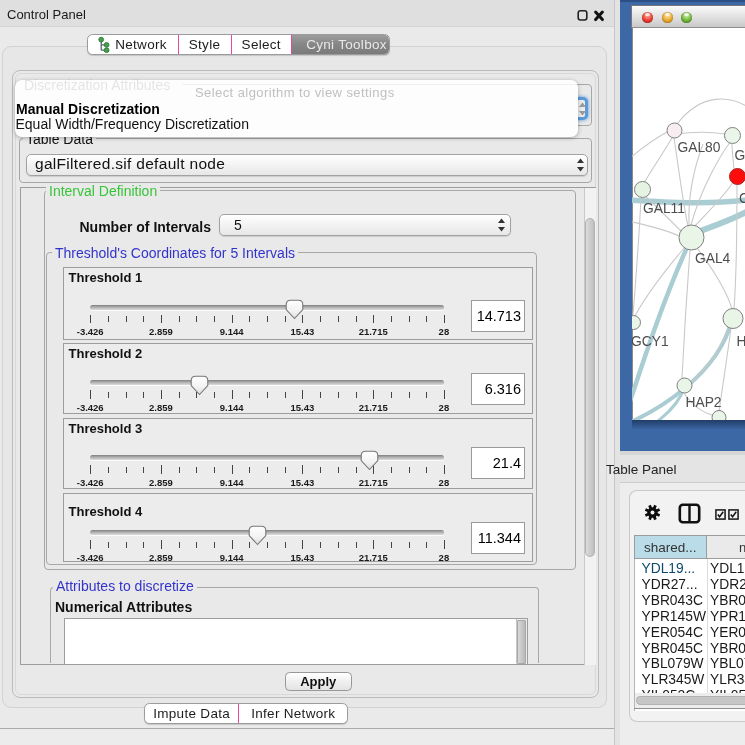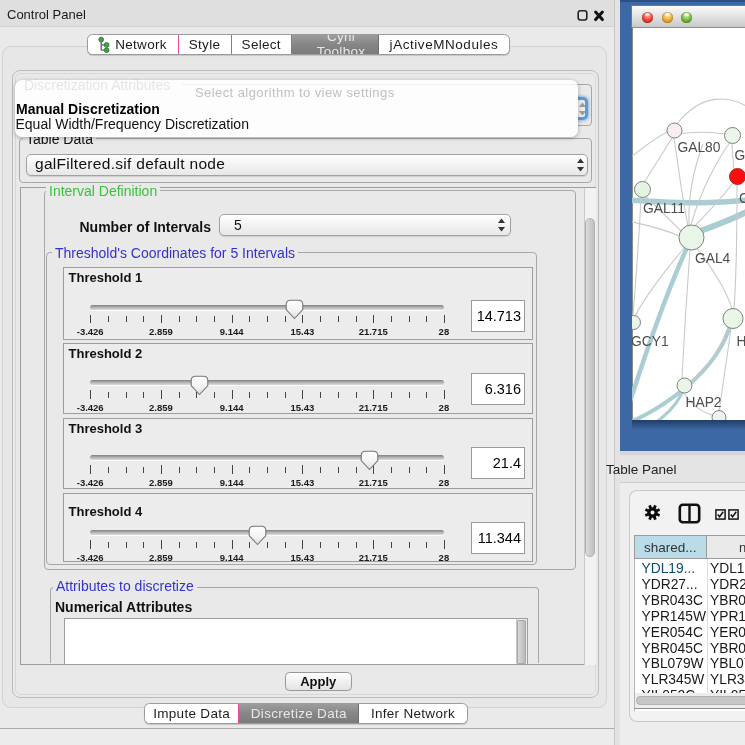--- a/index.html
+++ b/index.html
@@ -32,22 +32,21 @@
 <div class="a" style="left:14.5px;top:72.5px;width:581px;height:622px;border:1px solid #d8d8d8;border-radius:6px;"></div>
 <div class="seg" style="left:86.5px;top:33.5px;height:21.5px;">
     <div style="width:91px;"><svg width="12" height="17" viewBox="0 0 12 17" style="margin-right:5px;">
         <path d="M3.2 4 V14.2 M3.2 8.9 H7.5 M3.2 14.2 H7.5" stroke="#5a6472" stroke-width="1.3" fill="none"></path>
         <circle cx="3.2" cy="3.6" r="2.4" fill="#44a04c" stroke="#2e7d35" stroke-width="0.9"></circle>
         <circle cx="8.6" cy="8.9" r="2.4" fill="#44a04c" stroke="#2e7d35" stroke-width="0.9"></circle>
         <circle cx="8.6" cy="14.2" r="2.4" fill="#44a04c" stroke="#2e7d35" stroke-width="0.9"></circle>
       </svg>Network</div>
     <div style="width:53px;">Style</div>
     <div style="width:60.5px;">Select</div>
-    <div class="sel" style="width:87px;padding-left:12px;">Cyni Toolbox</div>
-    <div style="width:130px;letter-spacing:0.55px;">jActiveMNodules</div>
+    <div class="sel" style="width:97px;padding-left:12px;">Cyni Toolbox</div>
   </div>
 <div class="grp" style="left:19px;top:84px;width:573px;height:42px;"></div>
 <div class="a" style="left:500px;top:96.5px;width:88px;height:23px;border-radius:5px;background:#ededed;border:3px solid #5b9bd8;box-shadow:0 0 3px 1px rgba(90,150,216,0.6);"></div>
 <svg class="arr" style="left:578px;top:101.5px;" viewBox="0 0 9 14">
     <path d="M4.5 0.5 L8 5 H1 Z" fill="#9a9a9a"></path>
     <path d="M4.5 13.5 L1 9 H8 Z" fill="#9a9a9a"></path>
   </svg>
 <div class="grp" style="left:19px;top:138px;width:573px;height:45px;"></div>
 <div class="gt" style="left:23px;top:131.5px;color:#111;">Table Data</div>
 <div class="combo" style="left:25.5px;top:154px;width:562px;height:22px;line-height:18px;"><span style="margin-left:8.5px;font-size:15.5px;letter-spacing:0.3px;">galFiltered.sif default node</span></div>
@@ -235,21 +234,20 @@
 <div class="a" style="left:55px;top:598.5px;font-size:14px;font-weight:bold;color:#111;">Numerical Attributes</div>
 <div class="a" style="left:64px;top:617.5px;width:464px;height:47px;background:#fff;border:1px solid #9d9d9d;overflow:hidden;">
     <div style="position:absolute;right:0;top:0;width:11px;height:47px;background:#ededed;border-left:1px solid #c6c6c6;"></div>
     <div style="position:absolute;right:1px;top:1.5px;width:9px;height:44px;background:linear-gradient(90deg,#d8d8d8,#b9b9b9);border:1px solid #a8a8a8;border-radius:1px;"></div>
   </div>
 <div class="a" style="left:583.5px;top:187.5px;width:12px;height:477px;background:#f2f2f2;border-left:1px solid #c9c9c9;"></div>
 <div class="a" style="left:585px;top:218px;width:9.5px;height:339px;border-radius:5px;background:linear-gradient(90deg,#dcdcdc,#bebebe);border:1px solid #b0b0b0;"></div>
 <div class="a" style="left:269px;top:671.5px;width:66.5px;height:19px;border:1px solid #989898;border-radius:4.5px;background:linear-gradient(180deg,#ffffff,#f0f0f0 50%,#e3e3e3);font-size:13px;font-weight:bold;color:#111;text-align:center;line-height:17px;margin-left:16px;">Apply</div>
 <div class="seg" style="left:143.8px;top:703px;height:21px;">
     <div style="width:94.7px;">Impute Data</div>
-    <div class="sel" style="width:119.7px;">Discretize Data</div>
     <div style="width:107.6px;">Infer Network</div>
   </div>
 <div class="a" style="left:0;top:727.5px;width:614px;height:1.5px;background:#ababab;"></div>
 <div class="a" style="left:0;top:729px;width:614px;height:16px;background:#ececec;"></div>
 <div class="a" style="left:14.5px;top:80px;width:563px;height:56.5px;background:#fdfdfd;border-radius:7px;box-shadow:0 1px 4px rgba(0,0,0,0.3);"></div>
 <div class="a" style="left:24px;top:77px;font-size:14px;color:rgba(60,60,60,0.13);">Discretization Attributes</div>
 <div class="a" style="left:182px;top:84px;width:396px;height:1px;background:rgba(0,0,0,0.05);"></div>
 <div class="a" style="left:195px;top:84.5px;font-size:13px;letter-spacing:0.42px;color:#c0c0c0;">Select algorithm to view settings</div>
 <div class="a" style="left:16px;top:100.5px;font-size:14px;font-weight:bold;color:#000;">Manual Discretization</div>
 <div class="a" style="left:15.5px;top:116px;font-size:14px;color:#111;">Equal Width/Frequency Discretization</div>

